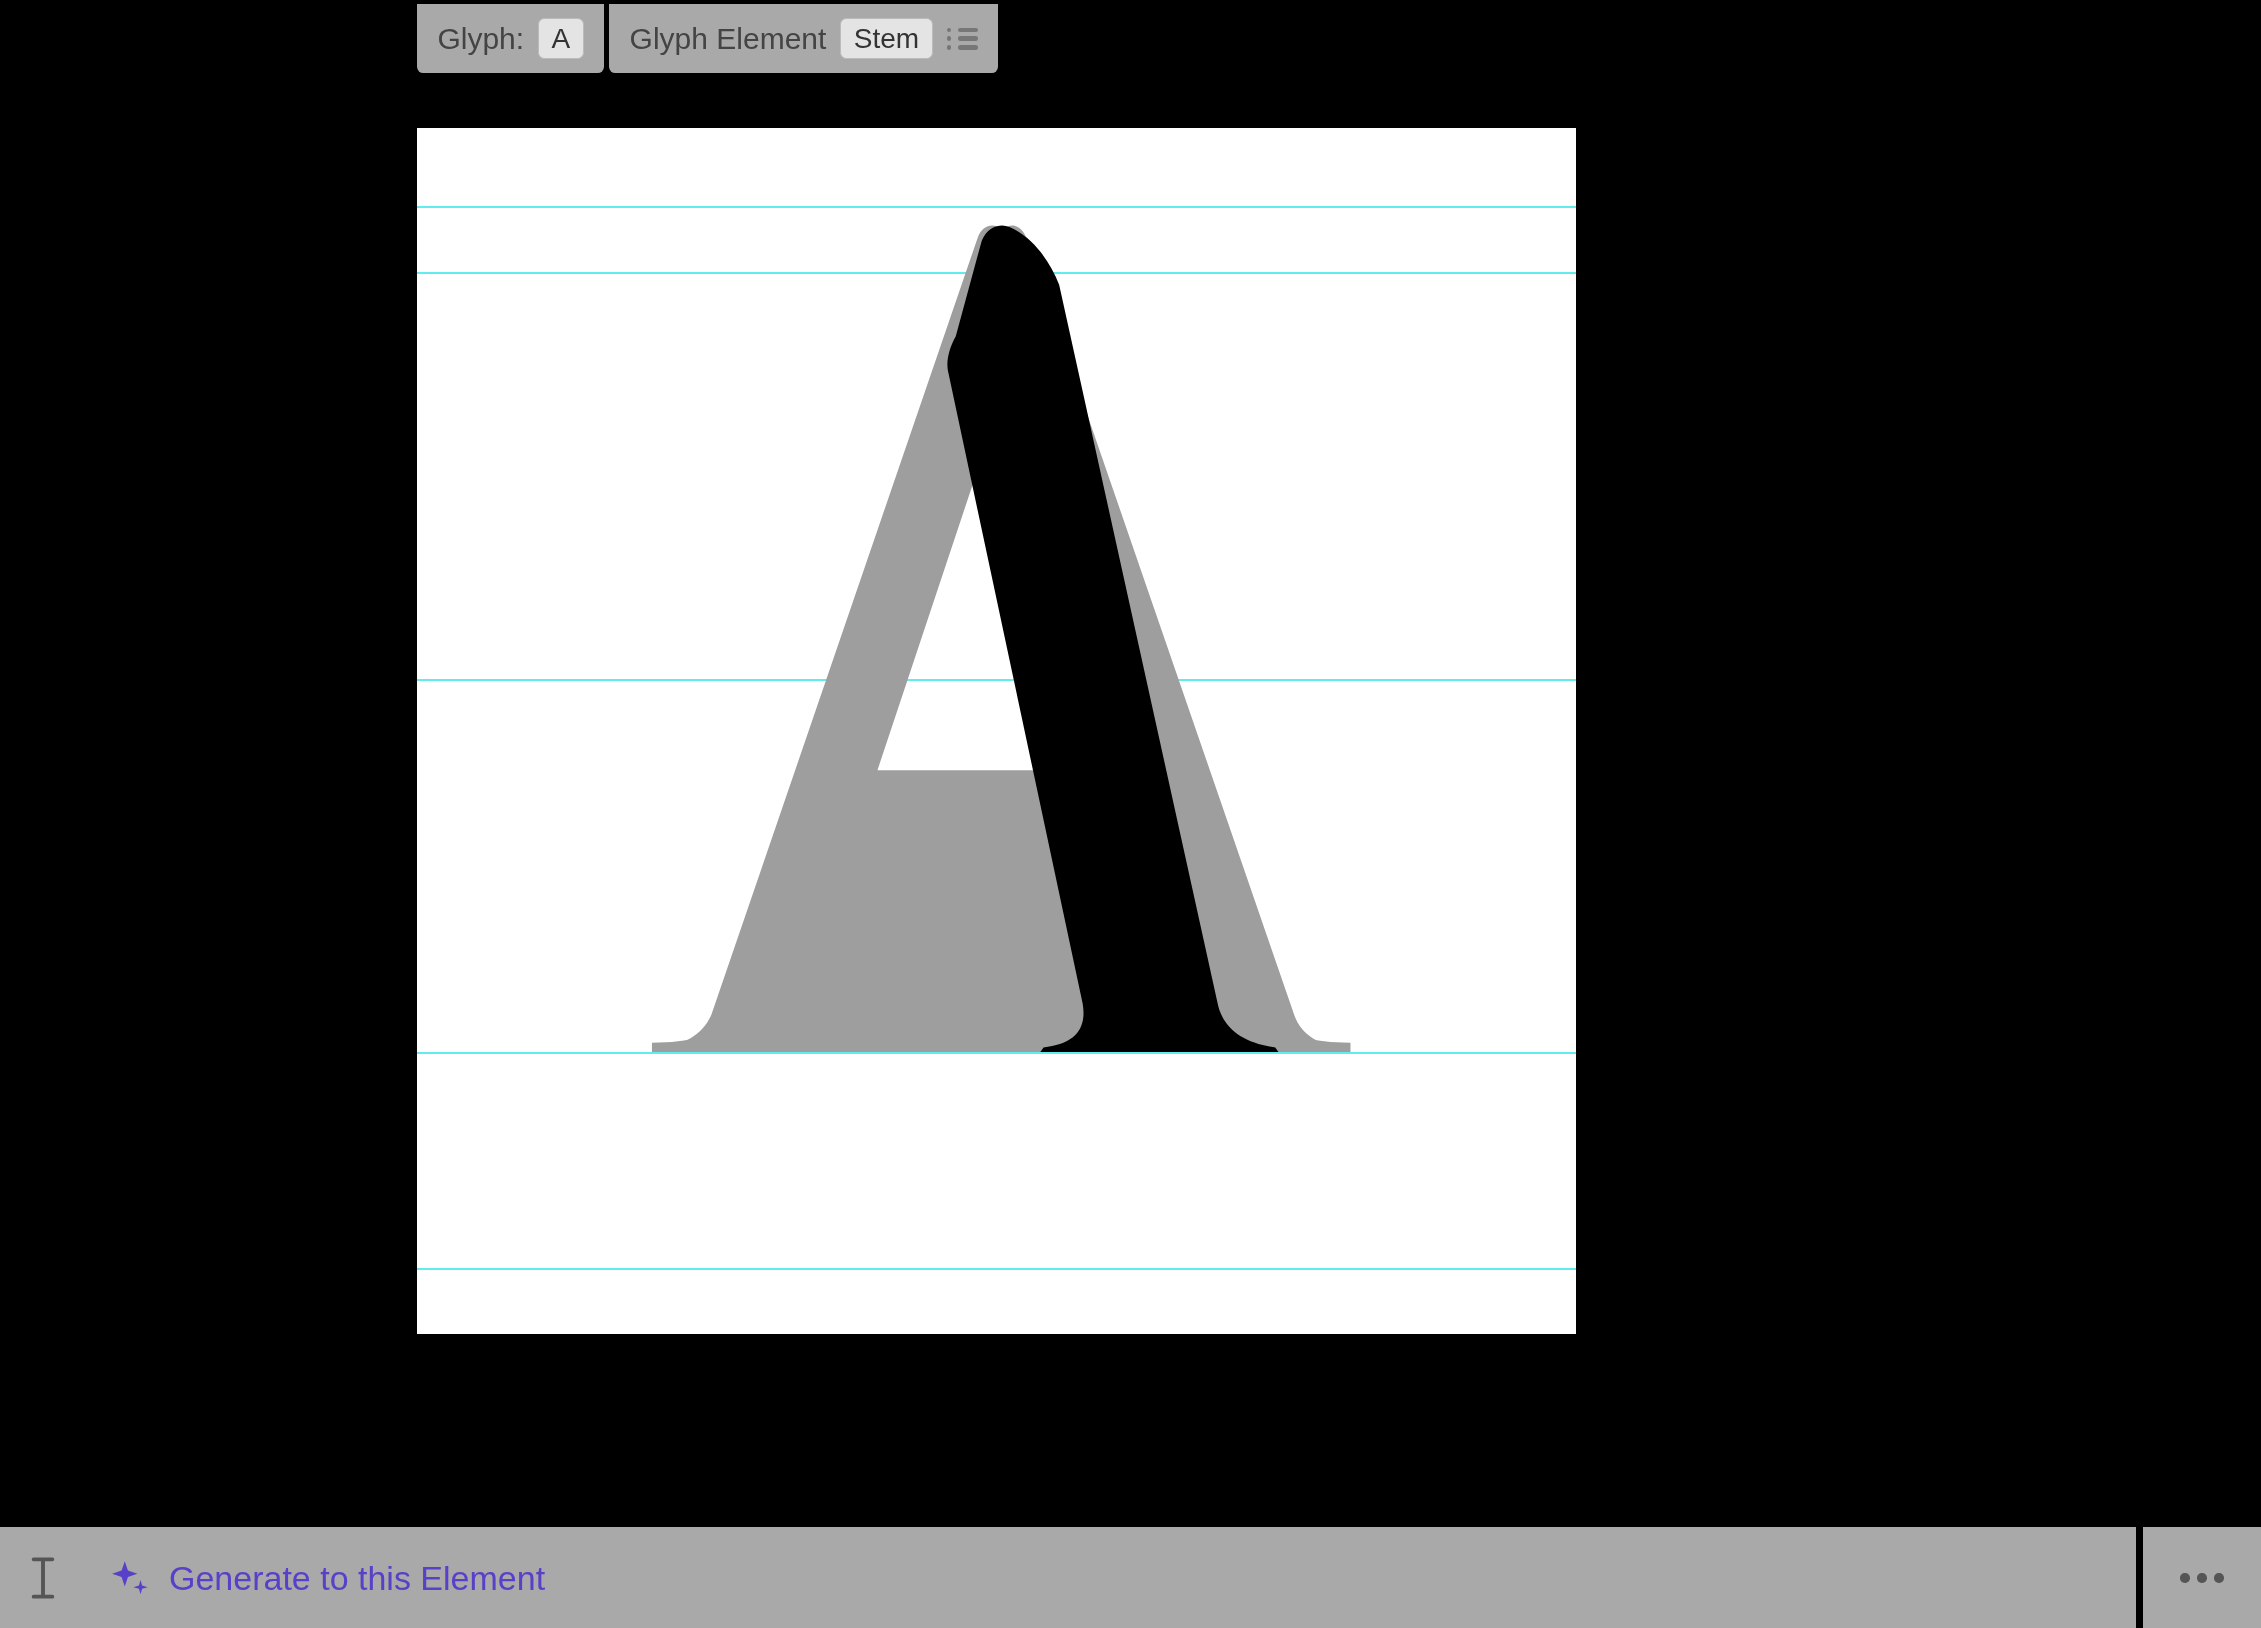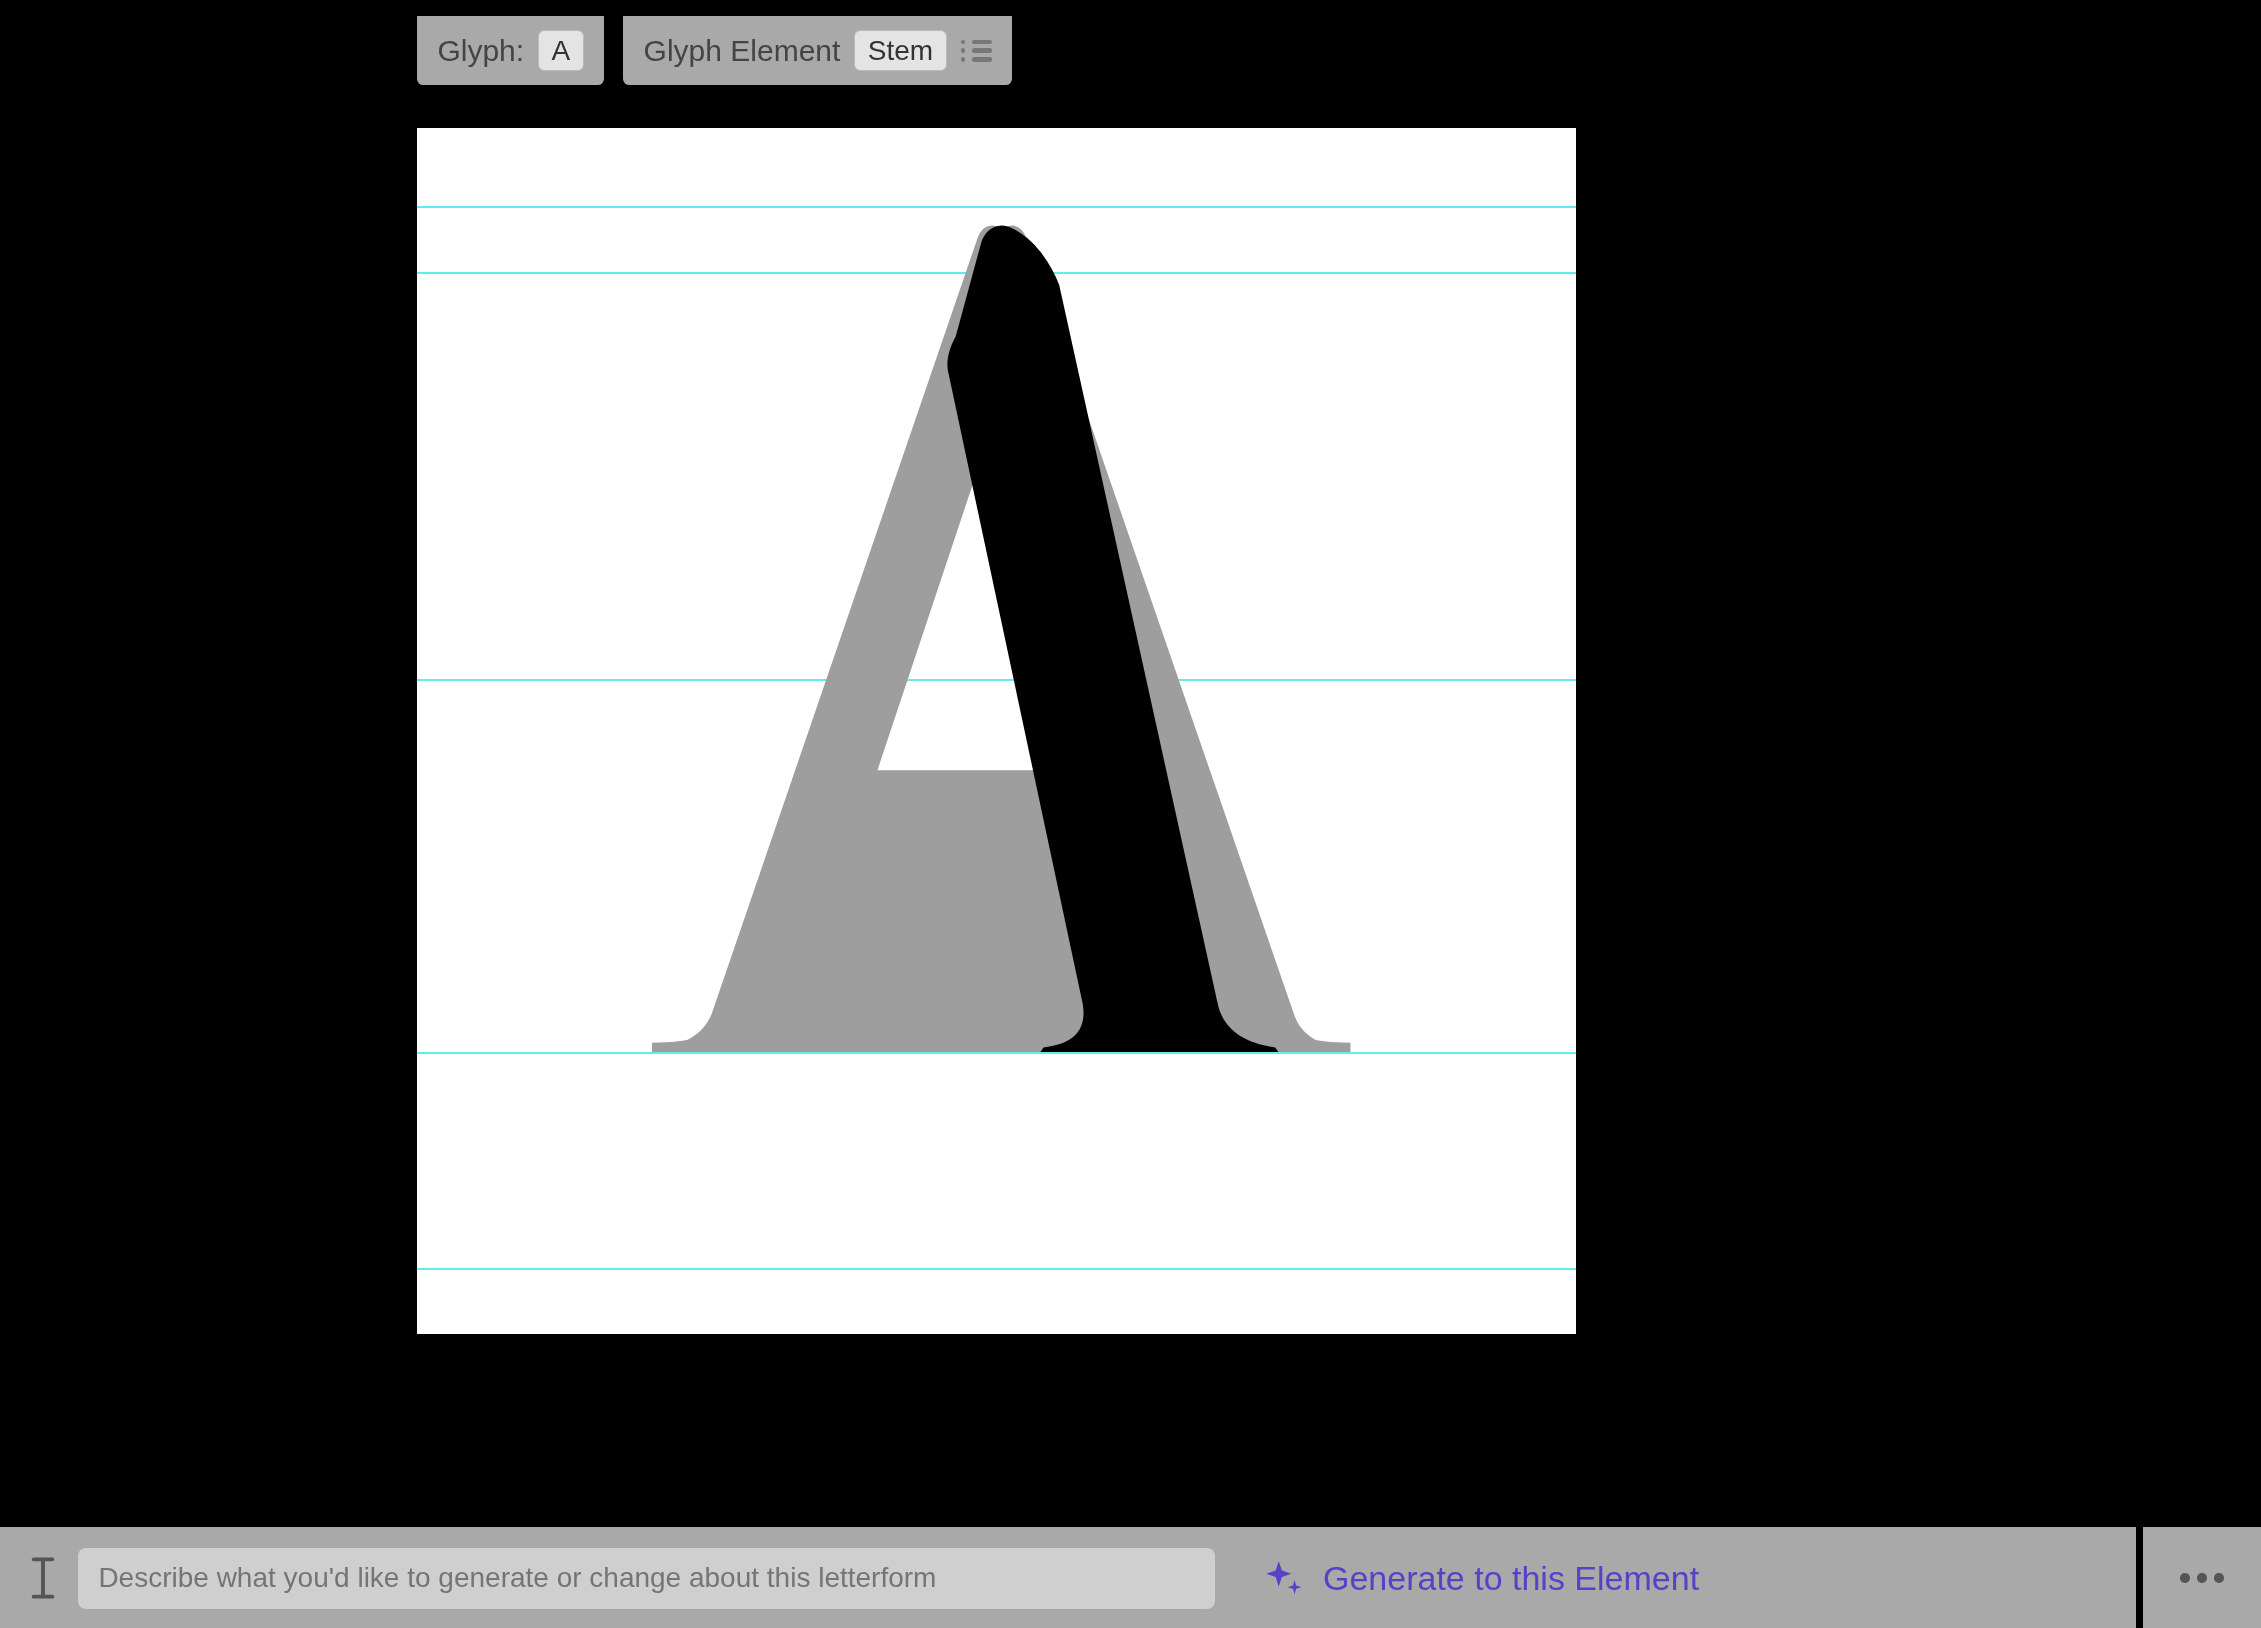--- a/index.html
+++ b/index.html
@@ -1,20 +1,20 @@
 <!DOCTYPE html>
 <html style="font-size:12.5px"><head>
   <meta charset="utf-8">
   <style>
     * {margin:0;padding:0;box-sizing:border-box;font-family:-apple-system,BlinkMacSystemFont,'Segoe UI',Helvetica,Arial,sans-serif}
     html,body{width:100%;height:100%;background:#000;overflow:hidden}
     .app{width:2261px;height:1629px;background:#000;position:relative;transform-origin:top left}
 
     
-    .top-chips{position:absolute;top:16px;left:417px;display:flex;gap:19px}
+    .top-chips{position:absolute;top:4px;left:417px;display:flex;gap:5px}
     .chip{background:#a9a9a9;border-radius:0 0 6.3px 6.3px;padding:12.5px 20.4px;display:flex;align-items:center;gap:14px;height:69px}
     .chip-label{font-size:30px;color:#444;font-weight:400}
     .chip-badge{background:#e4e4e4;border:0.8px solid #bbb;border-radius:6.3px;padding:3.1px 12.5px;font-size:28px;color:#333;font-weight:500;min-width:44px;text-align:center;display:inline-block}
     .list-icon{width:31px;height:22px;position:relative;display:inline-flex;flex-direction:column;justify-content:space-between}
     .list-icon .row{display:flex;align-items:center;gap:6.3px}
     .list-icon .dot{width:4.7px;height:4.7px;background:#777;border-radius:50%}
     .list-icon .bar{flex:1;height:4.7px;background:#777;border-radius:2.3px}
 
     
     .canvas-wrap{position:absolute;top:128px;left:417px;width:1159px;height:1206px;background:#fff}
@@ -119,21 +119,20 @@
       </g>
     </svg>
   </div>
 
   <div class="bottom">
     <span class="cursor-icon">
       <svg viewBox="0 0 36 56">
           <path d="M6 4 H16 M20 4 H30 M18 4 V52 M6 52 H16 M20 52 H30" stroke-linecap="round"></path>
         </svg>
     </span>
-    <input class="prompt" type="text" placeholder="Describe what you'd like to generate or change about this letterform" style="">
     <button class="gen-btn">
       <svg class="sparkle" viewBox="0 0 52 52">
         <path fill="#5840c9" d="M20 4 L24 16 L36 20 L24 24 L20 36 L16 24 L4 20 L16 16 Z"></path>
         <path fill="#5840c9" d="M40 28 L42 35 L49 37 L42 39 L40 46 L38 39 L31 37 L38 35 Z"></path>
       </svg>
       <span>Generate to this Element</span>
     </button>
     <span class="spacer"></span>
     <div class="more-wrap">
       <div class="more">

